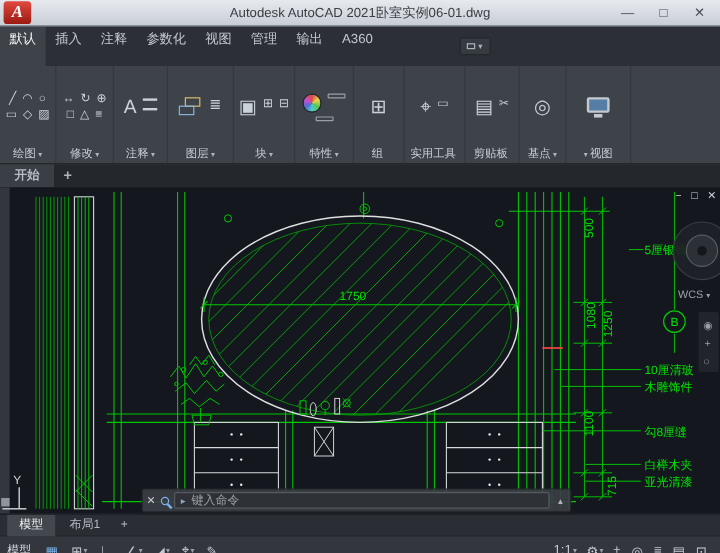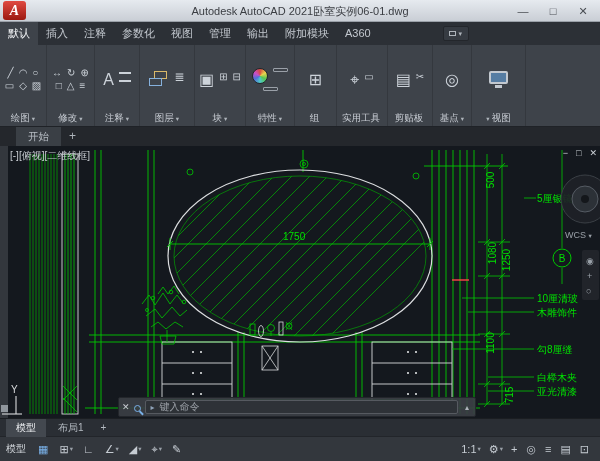--- a/index.html
+++ b/index.html
@@ -14,21 +14,21 @@
         background:linear-gradient(180deg,#e04a41,#9c1a11);color:#fff;
         font-family:"Liberation Serif",serif;font-style:italic;font-weight:bold;
         font-size:14px;display:flex;align-items:center;justify-content:center;z-index:2;}
   .titles{position:absolute;left:0;right:0;text-align:center;line-height:22px;
           font-size:11px;color:#3a3d42;}
   .titles .doc{}
   .wincontrols{position:absolute;right:2px;top:0;height:22px;display:flex;z-index:2;}
   .wc{width:30px;text-align:center;line-height:22px;font-size:11px;color:#4a4e54;}
 
   
-  .ribbontabs{height:23px;background:#2c3036;display:flex;align-items:stretch;}
+  .ribbontabs{height:33px;background:#2c3036;display:flex;align-items:stretch;}
   .rtab{padding:0 8px;line-height:23px;font-size:11px;color:#c3c8cf;white-space:nowrap;}
   .rtab.active{background:#3e434a;color:#f2f4f6;}
   .ribbonopt{margin-left:64px;align-self:center;width:26px;height:15px;background:#363b42;
              border:1px solid #23262b;border-radius:2px;display:flex;align-items:center;
              justify-content:center;gap:2px;color:#aeb4bb;}
   .ribbonopt .sq{width:7px;height:5px;border:1px solid #aeb4bb;}
   .ribbonopt b{font-weight:normal;font-size:7px;}
 
   
   .panels{height:82px;background:#3e434a;display:flex;border-bottom:1px solid #1f2227;}
@@ -47,21 +47,21 @@
   .layicon i:last-child{left:0;top:7px;border-color:#86b1dd;}
   .cwheel{width:16px;height:16px;border-radius:50%;border:1px solid #23262b;
           background:conic-gradient(#d84b40,#e8d44d,#57c553,#4fc9c9,#4f6fd8,#c94fc9,#d84b40);}
   .stub{width:15px;height:4px;border:1px solid #9aa0a8;border-radius:1px;}
   .monitor{width:19px;height:13px;border:2px solid #c3c9d0;border-radius:2px;
            background:#567da3;position:relative;margin-bottom:5px;}
   .monitor::after{content:'';position:absolute;left:4px;bottom:-6px;width:7px;height:3px;background:#c3c9d0;}
   .tbars{width:12px;height:10px;border-bottom:2px solid #ccd2d9;border-top:2px solid #ccd2d9;}
 
   
-  .filetabs{height:19px;background:#24272c;display:flex;align-items:flex-start;padding-left:16px;gap:2px;}
+  .filetabs{height:19px;background:#24272c;display:flex;align-items:flex-start;padding-left:0;gap:2px;font-weight:bold;}
   .ftab{height:19px;line-height:19px;padding:0 12px;font-size:10.5px;background:#3a3f45;color:#b6bcc3;}
   .ftab.active{background:#62666c;color:#f0f2f4;}
   .ftab.add{background:transparent;color:#aeb4bb;padding:0 6px;font-size:12px;}
 
   
   .drawing{position:relative;height:272px;background:#14181e;overflow:hidden;}
   .leftstrip{position:absolute;left:0;top:0;width:8px;height:100%;background:#33373d;}
   .vplabel{position:absolute;left:10px;top:3px;font-size:10px;color:#c8ccd2;z-index:3;}
   .vpcontrols{position:absolute;right:3px;top:2px;z-index:3;display:flex;}
   .vpcontrols span{font-size:9px;color:#ced3d9;margin-left:8px;}
@@ -118,21 +118,20 @@
   </div>
 
   <div class="ribbontabs">
     <span class="rtab active">默认</span>
     <span class="rtab">插入</span>
     <span class="rtab">注释</span>
     <span class="rtab">参数化</span>
     <span class="rtab">视图</span>
     <span class="rtab">管理</span>
     <span class="rtab">输出</span>
-    <span class="rtab">附加模块</span>
     <span class="rtab">A360</span>
     <span class="ribbonopt">
         <span class="sq"></span>
         <b>▾</b>
       </span>
   </div>
 
   <div class="panels">
     <div class="panel" style="flex:0 0 47px">
       <div class="pc">
@@ -469,21 +468,20 @@
       </g>
 
       <g>
         <rect x="582" y="104" width="17" height="50" rx="2" fill="#23272d" fill-opacity="0.85"></rect>
         <text x="586" y="118" font-size="9" fill="#99a0a8">◉</text>
         <text x="587" y="133" font-size="9" fill="#99a0a8">+</text>
         <text x="586" y="148" font-size="9" fill="#99a0a8">○</text>
       </g>
     </svg>
 
-    <div class="vplabel">[-][俯视][二维线框]</div>
     <div class="vpcontrols">
       <span>−</span>
       <span>□</span>
       <span>✕</span>
     </div>
     <div class="wcslabel"><span>WCS</span> <b>▾</b></div>
 
     <div class="cmdline">
       <span class="cmd-x">✕</span>
       <span><i class="mag"></i></span>

